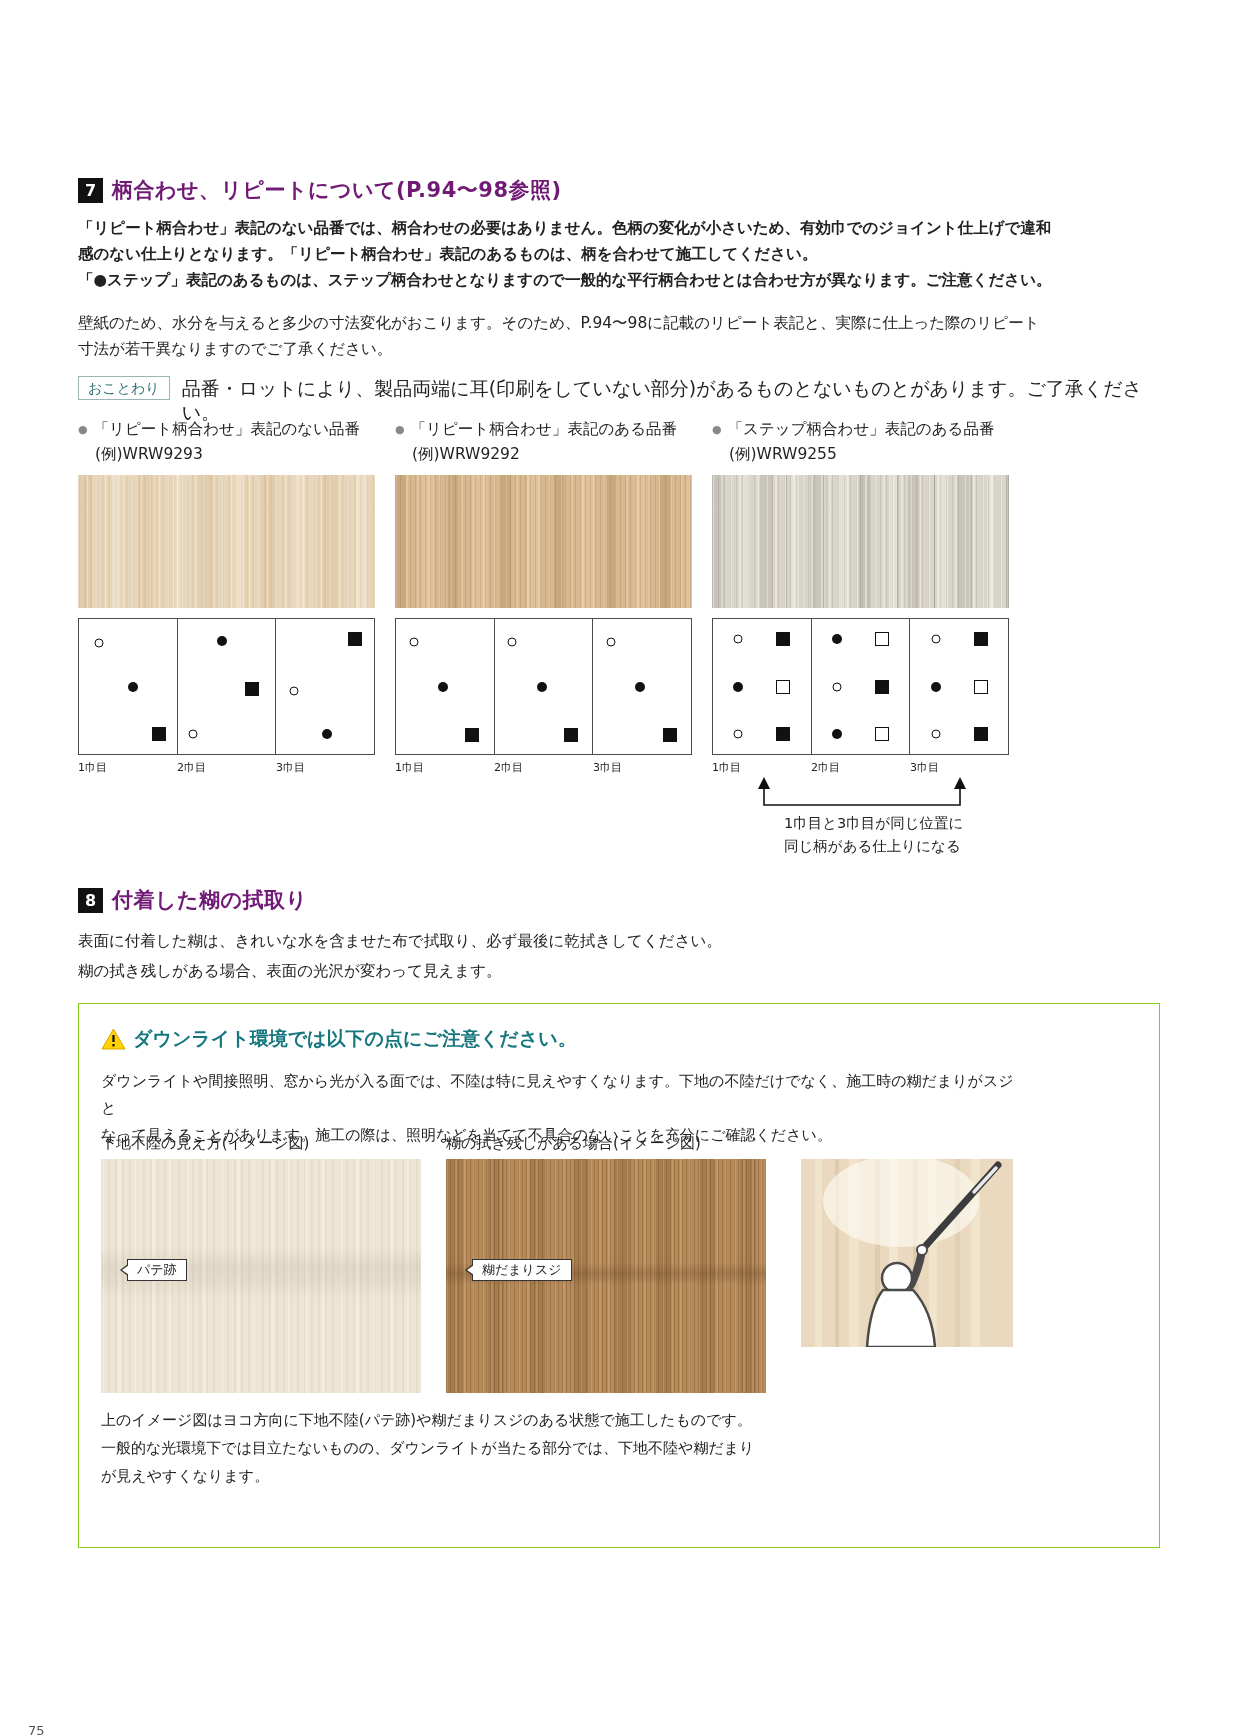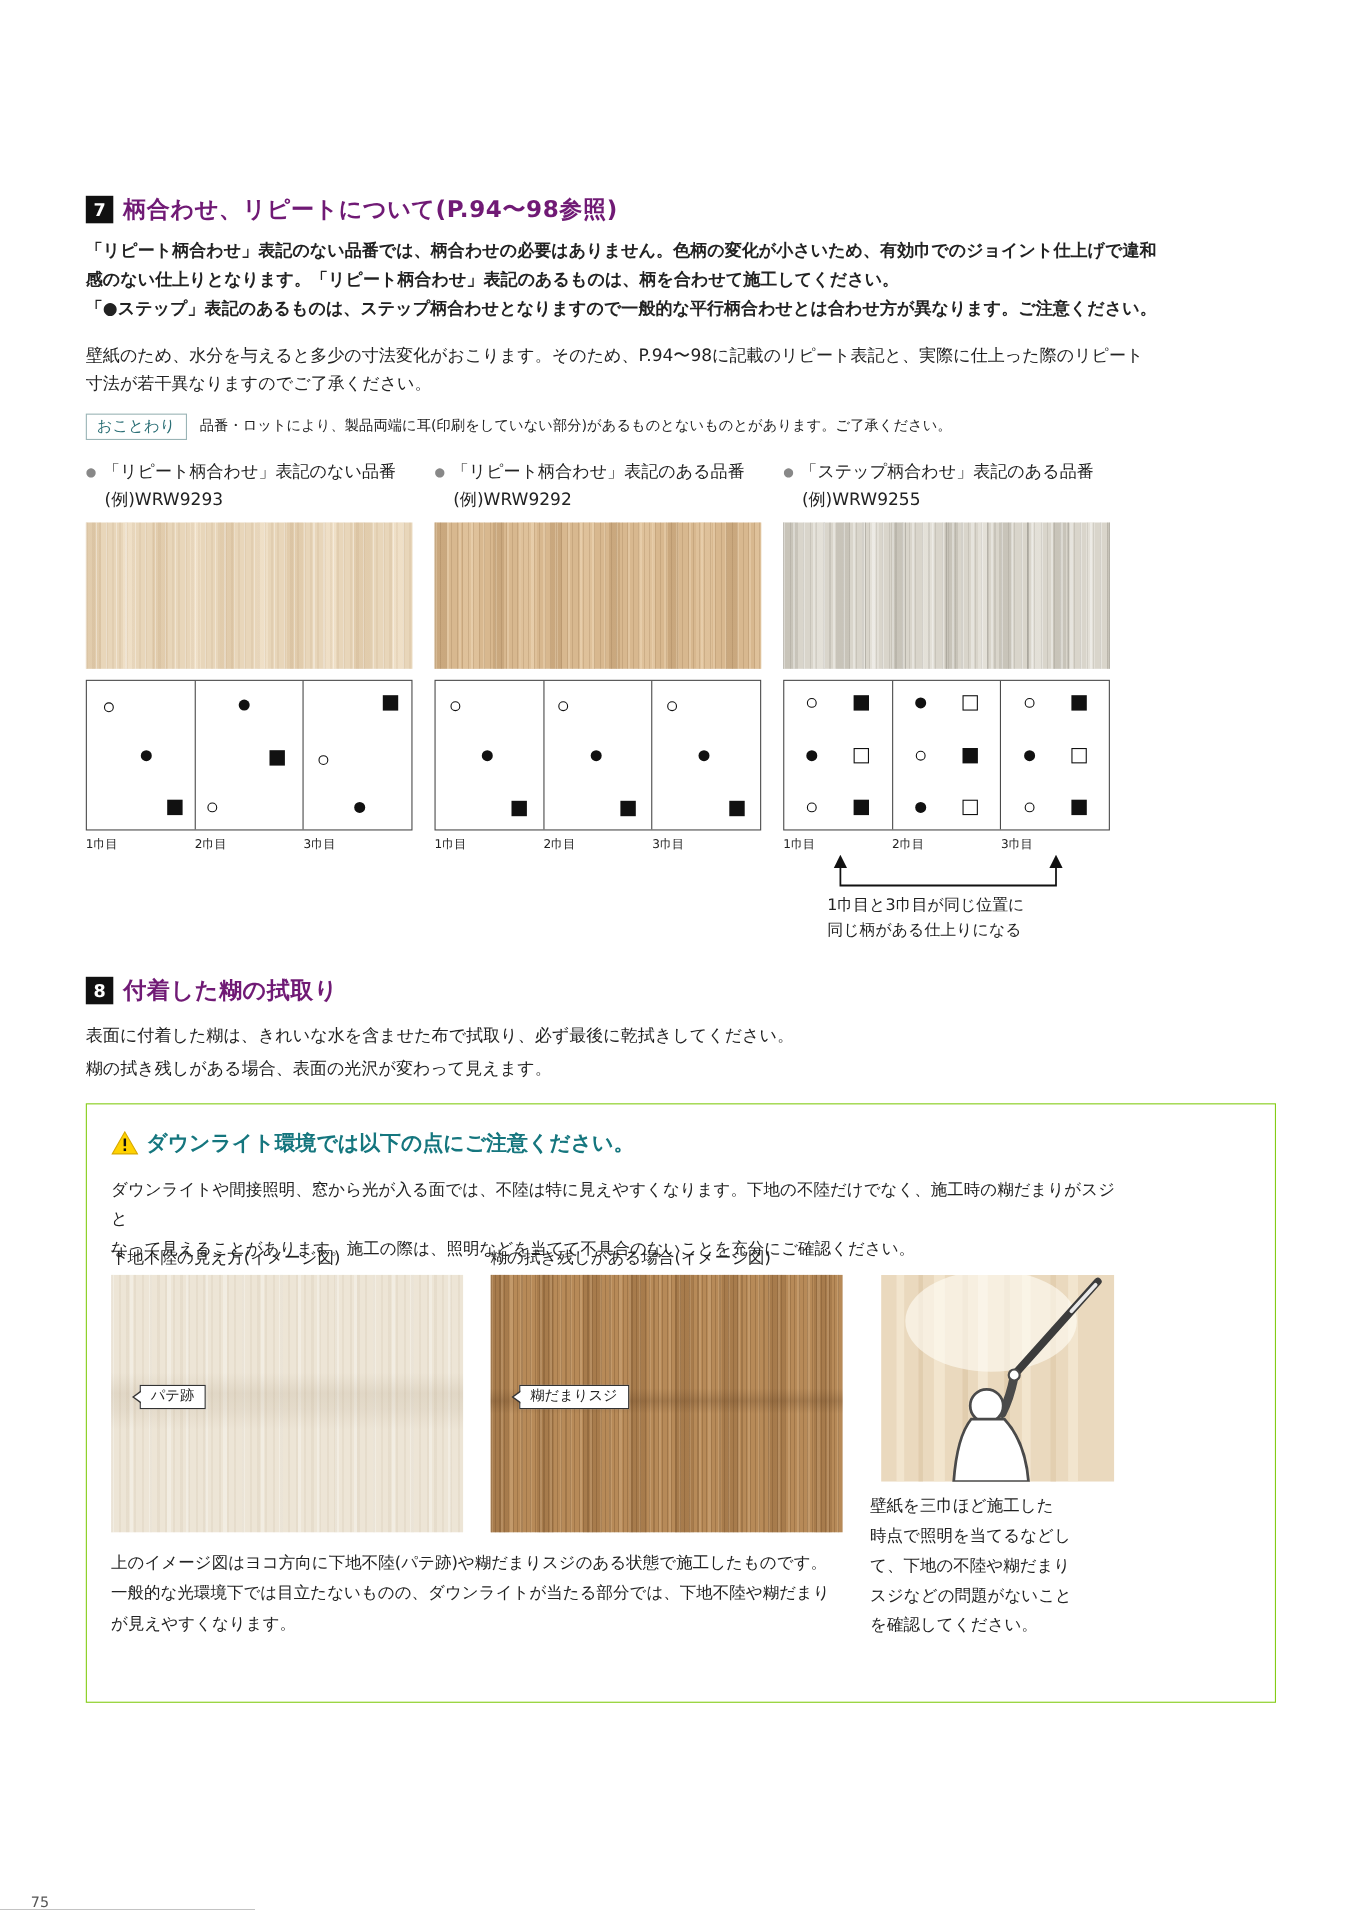--- a/index.html
+++ b/index.html
@@ -11,21 +11,21 @@
   .sec-num{display:inline-block;width:25px;height:25px;background:#111;color:#fff;
            font-size:16px;font-weight:bold;text-align:center;line-height:25px;flex:0 0 auto;}
   .sec-title{color:#701a75;font-size:21px;font-weight:bold;letter-spacing:.5px;}
 
   .body-text{font-size:15.5px;line-height:26px;white-space:pre-line;}
 
   
   .note-row{display:flex;align-items:flex-start;gap:12px;margin-top:14px;}
   .note-label{border:1px solid #9ab4b6;color:#2b6f76;font-size:14px;line-height:22px;
               padding:0 9px;flex:0 0 auto;}
-  .note-text{font-size:13px;line-height:24px;}
+  .note-text{font-size:19px;line-height:24px;}
 
   
   #examples{position:absolute;left:78px;top:418px;width:1084px;display:flex;gap:20px;}
   .ex-col{width:297px;flex:0 0 auto;}
   .ex-title{font-size:15.5px;line-height:23px;display:flex;gap:6px;align-items:flex-start;}
   .bullet{color:#888;font-size:11px;line-height:23px;flex:0 0 auto;}
   .ex-code{font-size:15.5px;line-height:23px;margin:2px 0 0 17px;}
 
   .wp{height:133px;margin-top:9px;}
   .wp1{background-color:#e8d6ba;background-image:
@@ -47,21 +47,21 @@
   .dg .panel{flex:1;position:relative;border-right:1px solid #4a4a4a;}
   .dg .panel:last-child{border-right:none;}
   .mk{position:absolute;transform:translate(-50%,-50%);box-sizing:border-box;display:block;}
   .mk.co{width:9px;height:9px;border:1.6px solid #111;border-radius:50%;background:#fff;}
   .mk.cf{width:10px;height:10px;background:#111;border-radius:50%;}
   .mk.sf{width:14px;height:14px;background:#111;}
   .mk.so{width:14px;height:14px;border:1.6px solid #111;background:#fff;}
   .dg-labels{display:flex;margin-top:5px;}
   .dg-labels span{flex:1;text-align:left;font-size:11px;}
 
-  .step-note-text{font-size:14.5px;line-height:23px;margin:3px 0 0 40px;white-space:pre-line;}
+  .step-note-text{font-size:14.5px;line-height:23px;margin:3px 0 0 72px;white-space:pre-line;}
 
   
   #warnbox{position:absolute;left:78px;top:1003px;width:1082px;height:545px;
            border:1px solid #84cc16;box-sizing:border-box;}
   .warn-head{position:absolute;left:22px;top:22px;display:flex;align-items:center;gap:7px;}
   .warn-title{color:#15767e;font-size:19px;font-weight:bold;}
   .warn-body{position:absolute;left:22px;top:64px;width:918px;font-size:15px;line-height:27px;white-space:pre-line;}
   .wimg-label{position:absolute;top:130px;font-size:15px;}
   .wimg{position:absolute;top:155px;width:320px;height:234px;}
   .wimg1{left:22px;background-color:#ede5d6;background-image:
@@ -267,21 +267,16 @@
       <line x1="195" y1="9" x2="173" y2="33" stroke="#e9e9e9" stroke-width="3.5" stroke-linecap="round"></line>
       <path d="M110 126 C116 114 119 103 121 92" fill="none" stroke="#4a4a4a" stroke-width="8" stroke-linecap="round"></path>
       <circle cx="121" cy="91" r="5" fill="#fff" stroke="#4a4a4a" stroke-width="2"></circle>
       <circle cx="96" cy="119" r="15" fill="#fff" stroke="#4a4a4a" stroke-width="2.5"></circle>
       <path d="M82 131 C73 142 68 160 66 188 L134 188 C132 162 124 144 112 131 Z" fill="#fff" stroke="#4a4a4a" stroke-width="2.5"></path>
     </svg>
 
     <div class="wimg-caption">上のイメージ図はヨコ方向に下地不陸(パテ跡)や糊だまりスジのある状態で施工したものです。
 一般的な光環境下では目立たないものの、ダウンライトが当たる部分では、下地不陸や糊だまり
 が見えやすくなります。</div>
-    <div class="illu-text">壁紙を三巾ほど施工した
-時点で照明を当てるなどし
-て、下地の不陸や糊だまり
-スジなどの問題がないこと
-を確認してください。</div>
   </div>
 
   <div id="pagenum">75</div>
 </div>
 
 </body></html>

